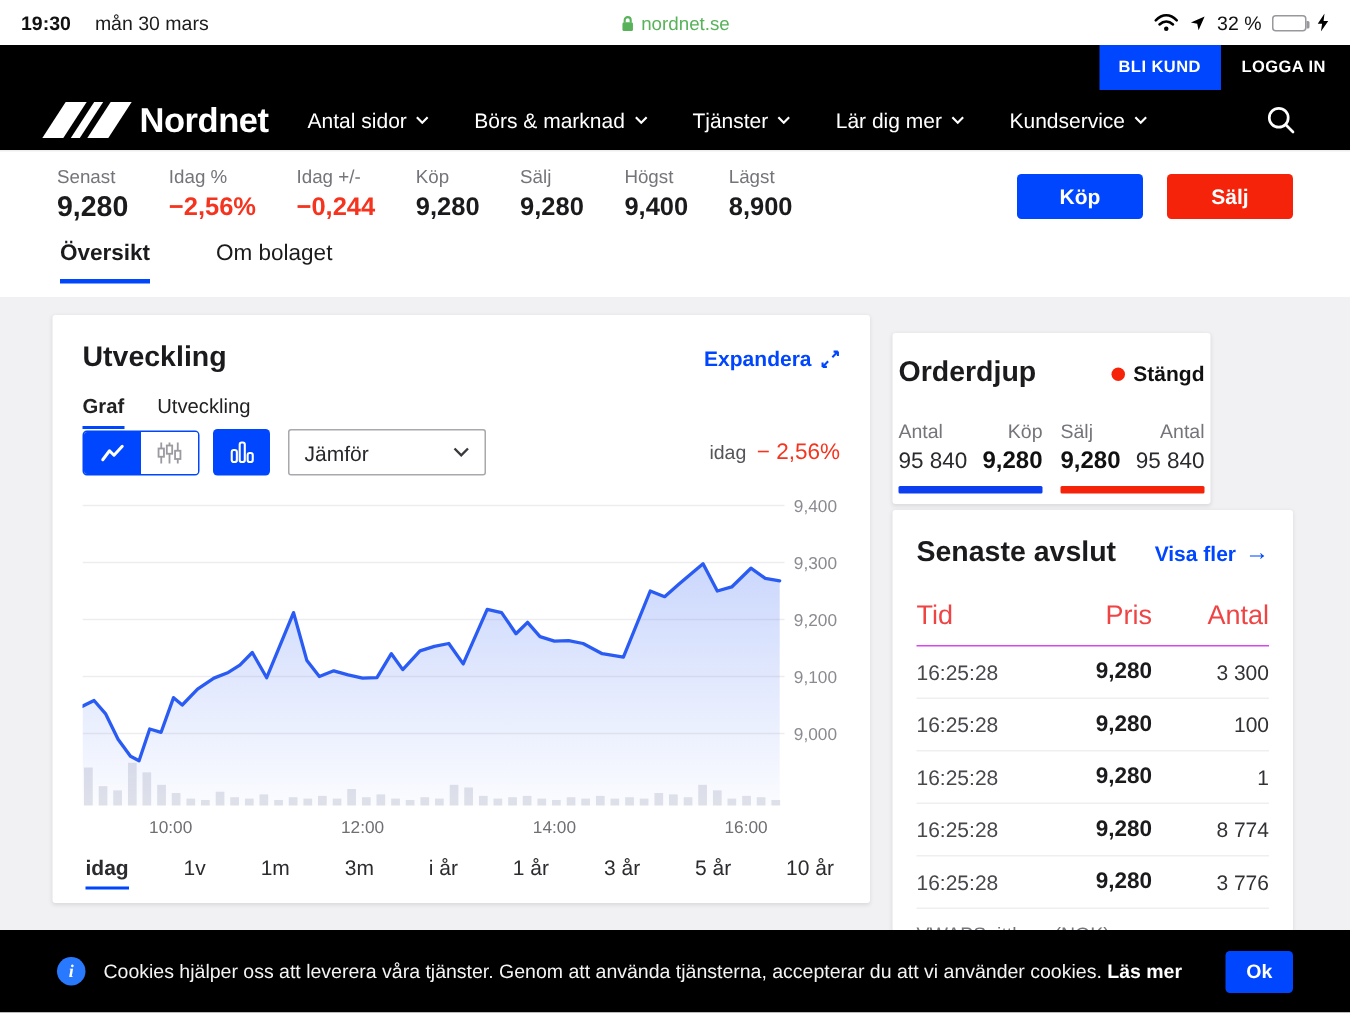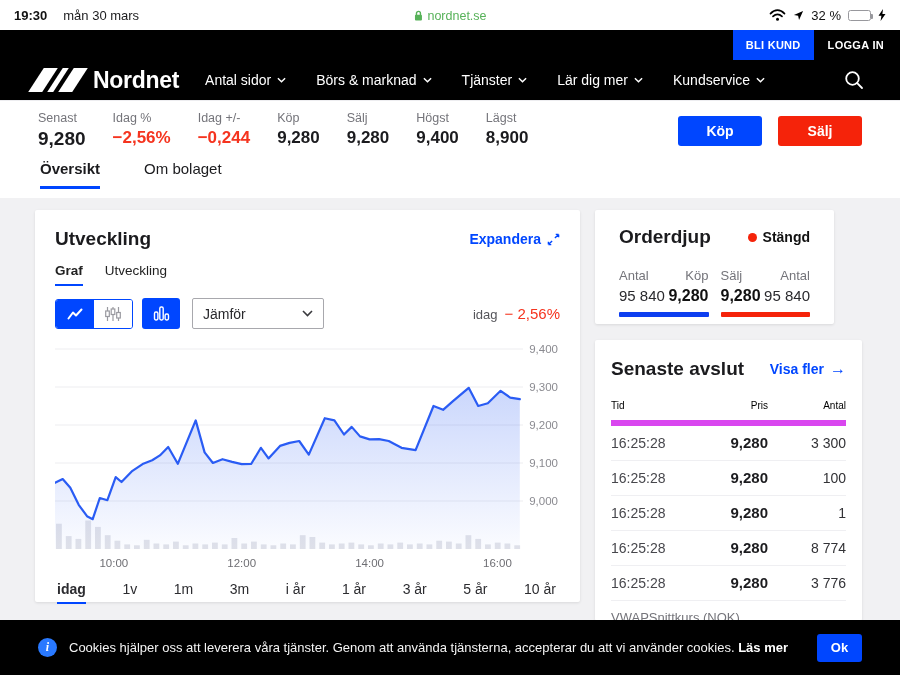--- a/index.html
+++ b/index.html
@@ -50,32 +50,32 @@
 
   
   .pagetabs { height:38px; background:#fff; display:flex; align-items:flex-start; gap:44px; padding:0 40px; }
   .ptab { font-size:15px; padding-bottom:9px; cursor:pointer; color:#1b1b1e; border-bottom:3px solid transparent; }
   .ptab.active { font-weight:700; border-bottom-color:#0046ff; }
 
   
   .main { position:relative; height:477px; background:#f1f1f3; }
   .card { position:absolute; background:#fff; border-radius:2px; box-shadow:0 1px 3px rgba(0,0,0,.10); }
   .card-chart { left:35px; top:12px; width:545px; height:392px; padding:18px 20px 0; }
-  .card-depth { left:595px; top:12px; width:239px; height:114px; padding:16px 24px 0; }
+  .card-depth { left:595px; top:24px; width:212px; height:114px; padding:16px 4px 0; }
   .card-trades { left:595px; top:142px; width:267px; height:281px; padding:18px 16px 0; overflow:hidden; }
 
   .card-head { display:flex; align-items:center; justify-content:space-between; }
   .card-title { font-size:19px; font-weight:700; color:#1b1b1e; }
   .linklike { color:#0046ff; font-size:14px; font-weight:600; display:flex; align-items:center; gap:6px; cursor:pointer; }
 
   .subtabs { display:flex; gap:22px; margin-top:13px; }
   .subtab { font-size:13.5px; color:#222; padding-bottom:6px; border-bottom:2.5px solid transparent; cursor:pointer; }
   .subtab.active { font-weight:700; border-bottom-color:#0046ff; }
 
-  .controls { display:flex; align-items:center; margin-top:12px; }
+  .controls { display:flex; align-items:center; }
   .seg { display:inline-flex; border:1.5px solid #0046ff; border-radius:3px; overflow:hidden; }
   .seg .segbtn { width:38px; height:28px; display:flex; align-items:center; justify-content:center; background:#fff; cursor:pointer; }
   .seg .segbtn.on { background:#0046ff; }
   .volbtn { width:38px; height:31px; margin-left:9px; background:#0046ff; border-radius:3px; display:flex; align-items:center; justify-content:center; cursor:pointer; }
   .compare { margin-left:12px; width:132px; height:31px; border:1px solid #a8a8ad; border-radius:2px; display:flex; align-items:center; justify-content:space-between; padding:0 10px; font-size:14px; color:#28282c; cursor:pointer; background:#fff; }
   .today { margin-left:auto; display:flex; align-items:baseline; gap:7px; }
   .today-label { font-size:13px; color:#55555a; }
   .today-chg { font-size:15px; color:#f5341f;text-align:right; }
 
   .chartwrap { margin-top:8px; }
@@ -89,21 +89,21 @@
   .depth-table { display:flex; gap:12px; margin-top:20px; }
   .depth-side { flex:1; }
   .depth-hdr { display:flex; justify-content:space-between; font-size:13px; color:#74747a; }
   .depth-vals { display:flex; justify-content:space-between; margin-top:4px; align-items:baseline; }
   .depth-vol { font-size:15px; color:#2a2a2e; }
   .depth-price { font-size:16px; font-weight:700; color:#111; }
   .depth-bar { height:5px; margin-top:7px; border-radius:1px; }
   .bar-blue { background:#0d3ef0; } .bar-red { background:#f5230a; }
 
   
-  .trades-hdr { display:flex; font-size:10px; color:#000000; margin-top:20px; padding-bottom:9px; border-bottom:6px solid #d946ef; }
+  .trades-hdr { display:flex; font-size:18px; color:#ef4444; margin-top:20px; padding-bottom:9px; border-bottom:1px solid #d946ef; }
   .t-time { flex:1; } .t-price { width:72px; text-align:right; } .t-qty { width:78px; text-align:right; }
   .trade-row { display:flex; align-items:center; padding:8px 0 9px; border-bottom:1px solid #efeff2; }
   .trade-row .t-time { font-size:14px; color:#47474c; }
   .trade-row .t-price { font-size:15px; font-weight:700; color:#1b1b1e; }
   .trade-row .t-qty { font-size:14px; color:#323236; }
   .trades-foot { display:flex; justify-content:flex-start; font-size:13px; color:#74747a; margin-top:9px; }
 
   
   .cookiebar { position:absolute; left:0; right:0; bottom:0; height:55px; background:#000; display:flex; align-items:center; padding:0 38px; gap:12px; z-index:40; }
   .info-icon { width:19px; height:19px; border-radius:50%; background:#2979ff; color:#fff; font-size:12px; font-weight:700; font-style:italic; display:flex; align-items:center; justify-content:center; flex:none; font-family:"Liberation Serif", serif; }

